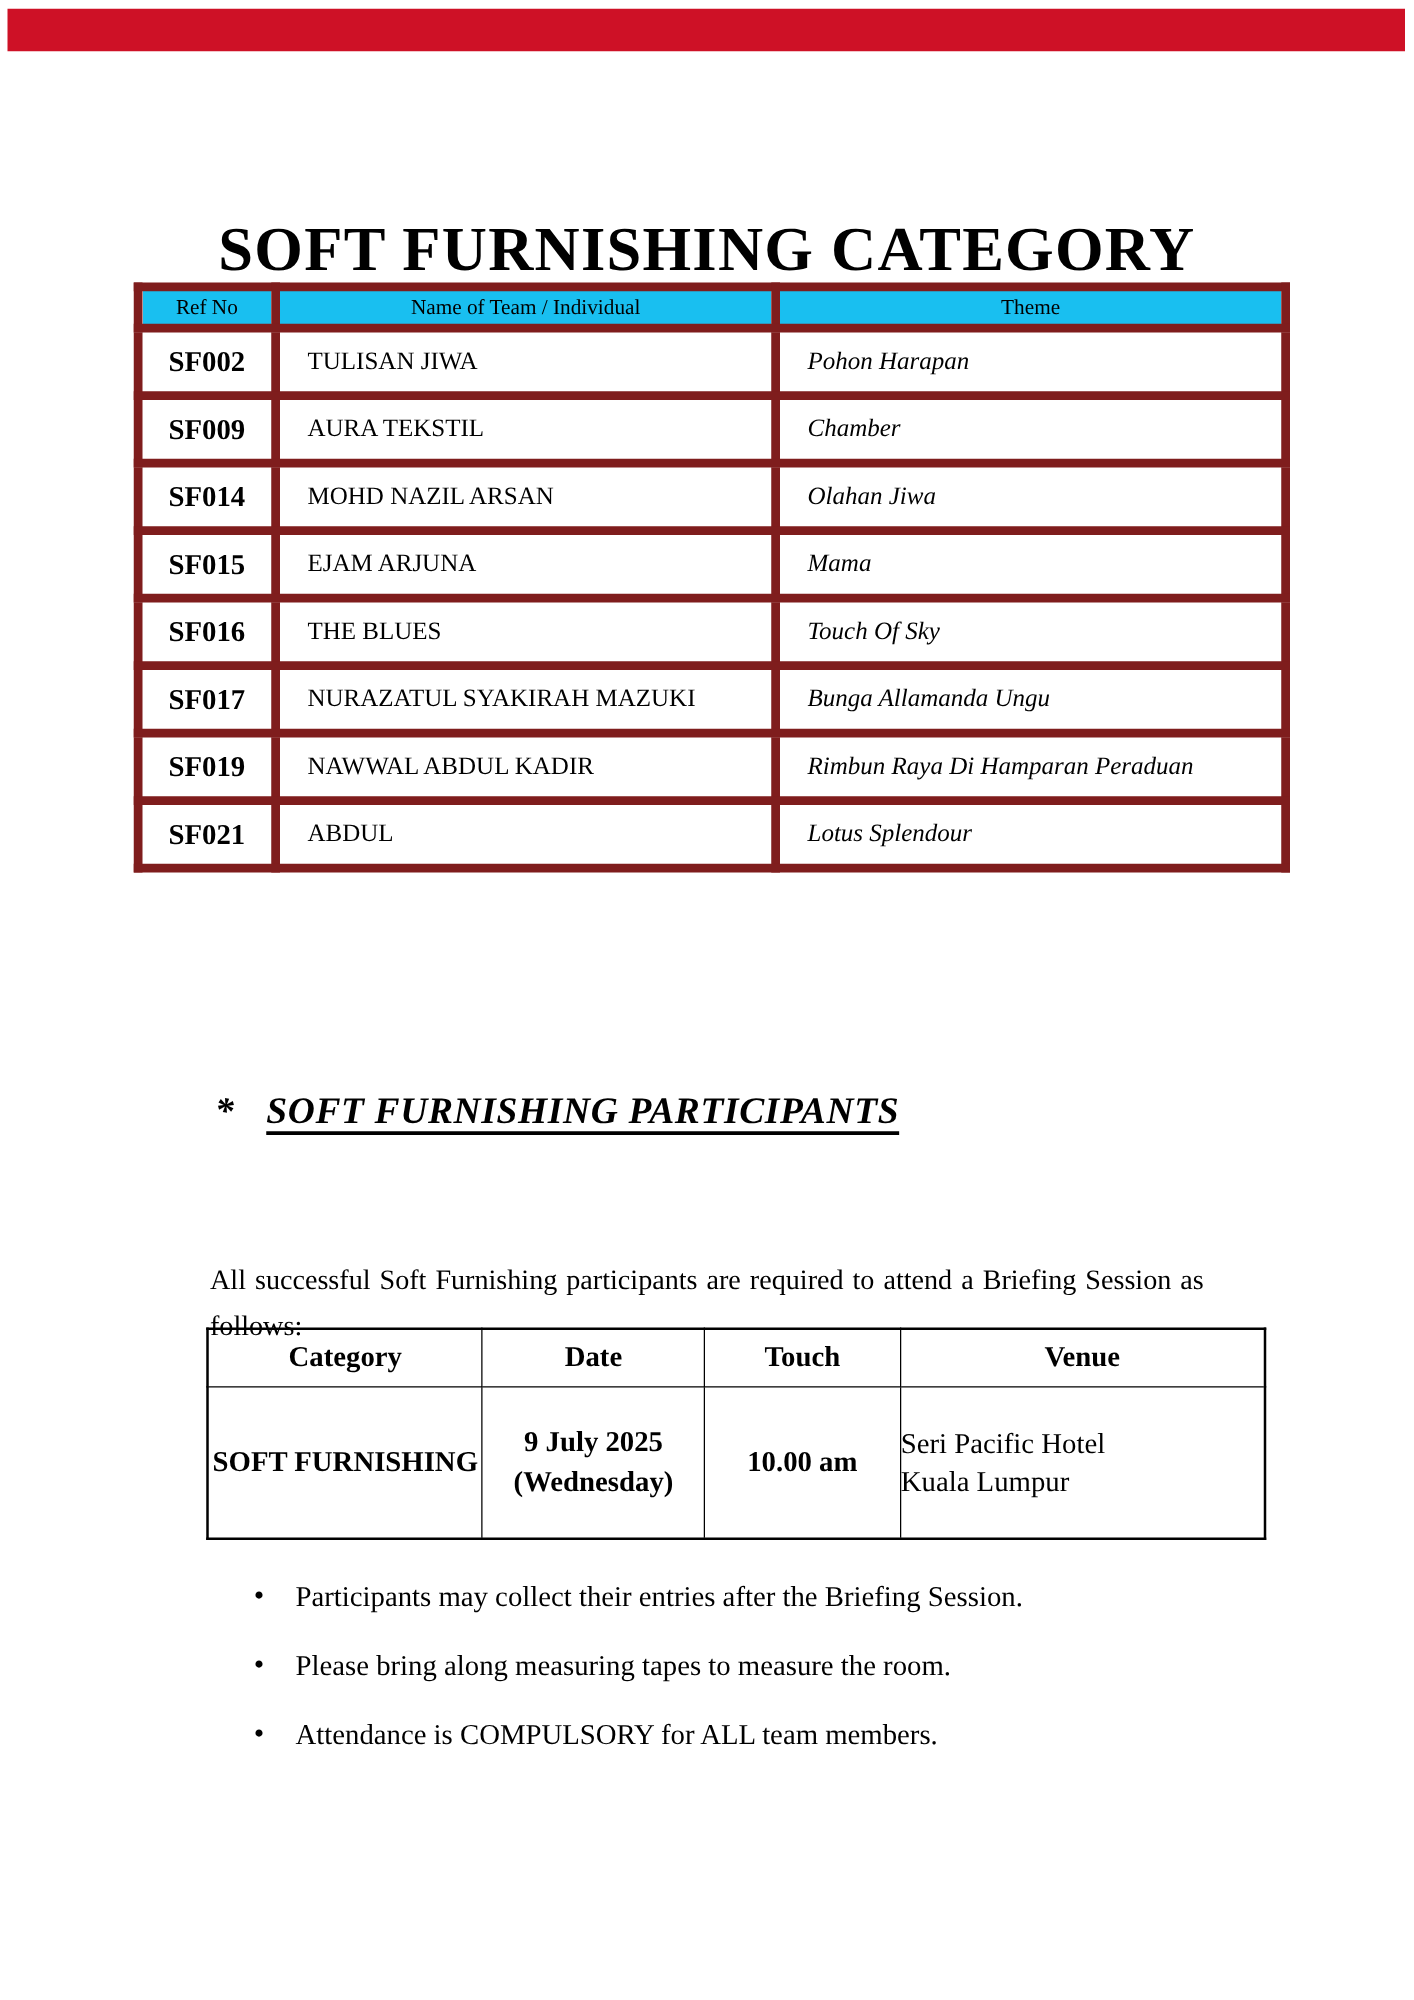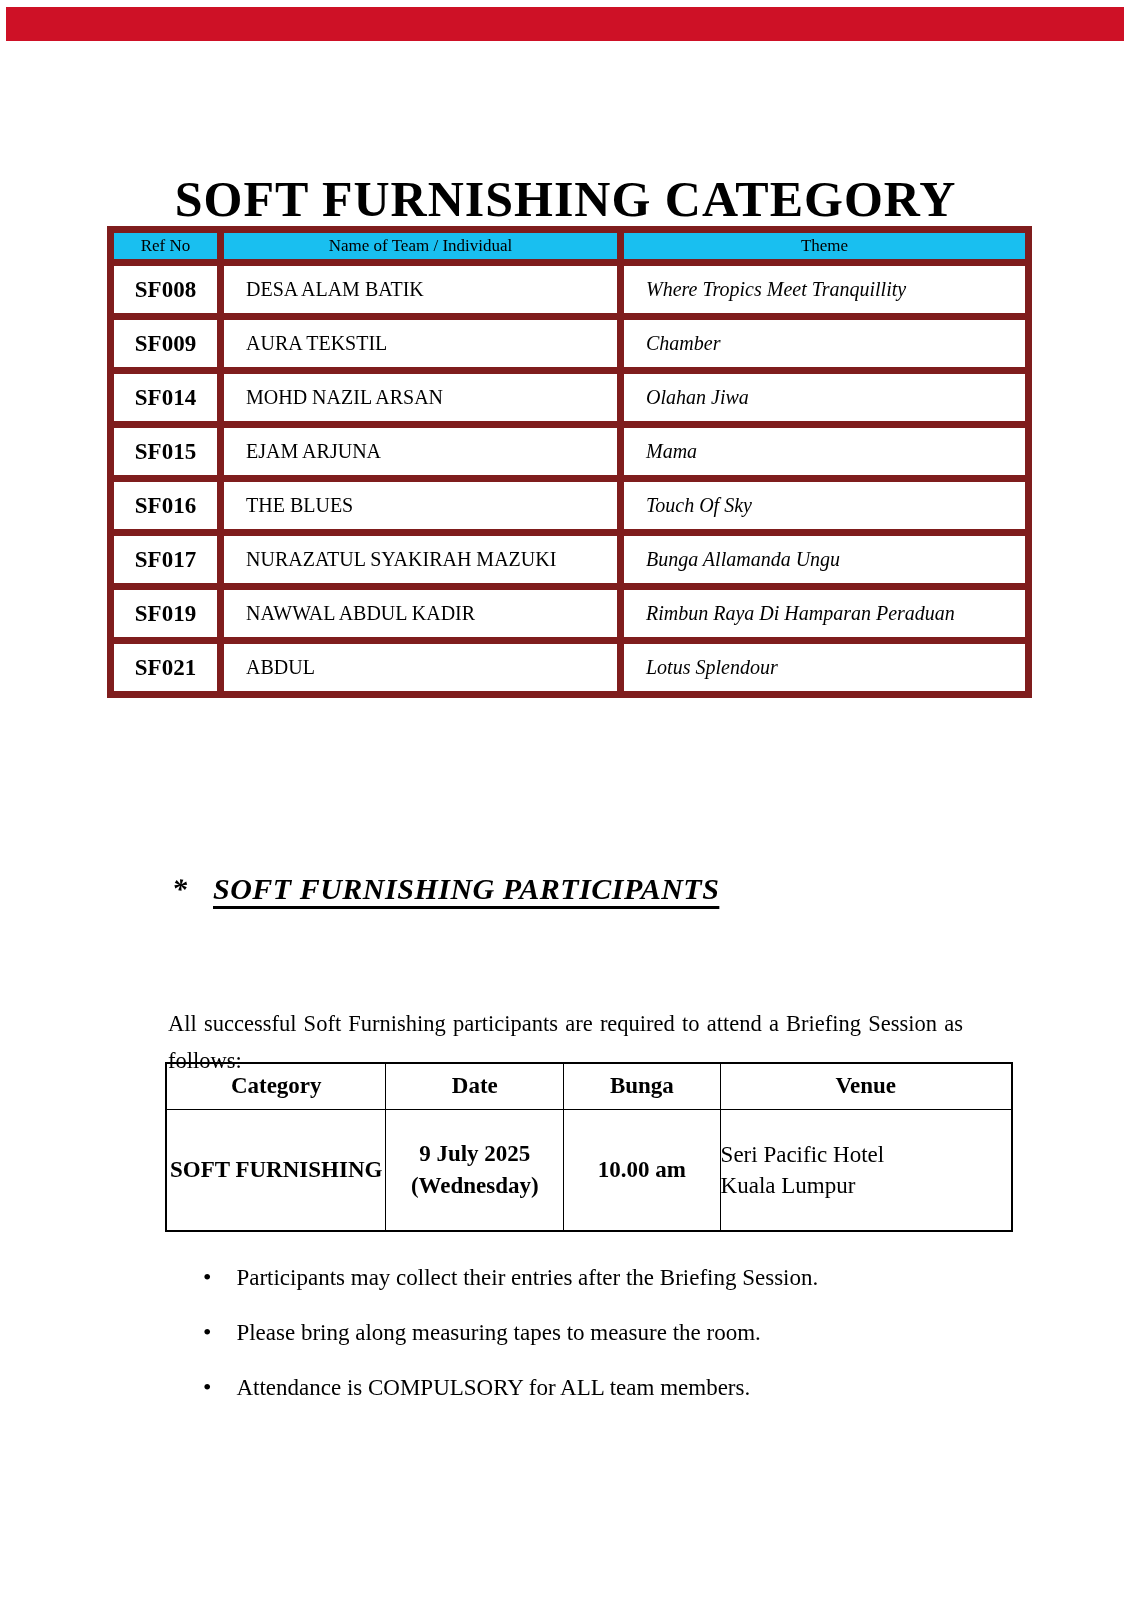--- a/index.html
+++ b/index.html
@@ -192,27 +192,27 @@
         <col class="col-theme">
     </colgroup>
     <thead>
       <tr>
         <th>Ref No</th>
         <th>Name of Team / Individual</th>
         <th>Theme</th>
       </tr>
     </thead>
     <tbody>
-
-
-    <tr>
-      <td class="ref-cell">SF008</td>
-      <td class="name-cell">DESA ALAM BATIK</td>
-      <td class="theme-cell">Where Tropics Meet Tranquillity</td>
-    </tr>
+    <tr>
+      <td class="ref-cell">SF002</td>
+      <td class="name-cell">TULISAN JIWA</td>
+      <td class="theme-cell">Pohon Harapan</td>
+    </tr>
+
+
 
     <tr>
       <td class="ref-cell">SF009</td>
       <td class="name-cell">AURA TEKSTIL</td>
       <td class="theme-cell">Chamber</td>
     </tr>
 
     <tr>
       <td class="ref-cell">SF014</td>
       <td class="name-cell">MOHD NAZIL ARSAN</td>
@@ -264,21 +264,21 @@
     <colgroup>
       <col class="bcol-category">
         <col class="bcol-date">
         <col class="bcol-time">
         <col class="bcol-venue">
     </colgroup>
     <thead>
       <tr>
         <th>Category</th>
         <th>Date</th>
-        <th>Bunga</th>
+        <th>Touch</th>
         <th>Venue</th>
       </tr>
     </thead>
     <tbody>
       <tr>
         <td class="category-cell">SOFT FURNISHING</td>
         <td class="date-cell">
           <span class="cell-line">9 July 2025</span>
           <span class="cell-line">(Wednesday)</span>
         </td>

